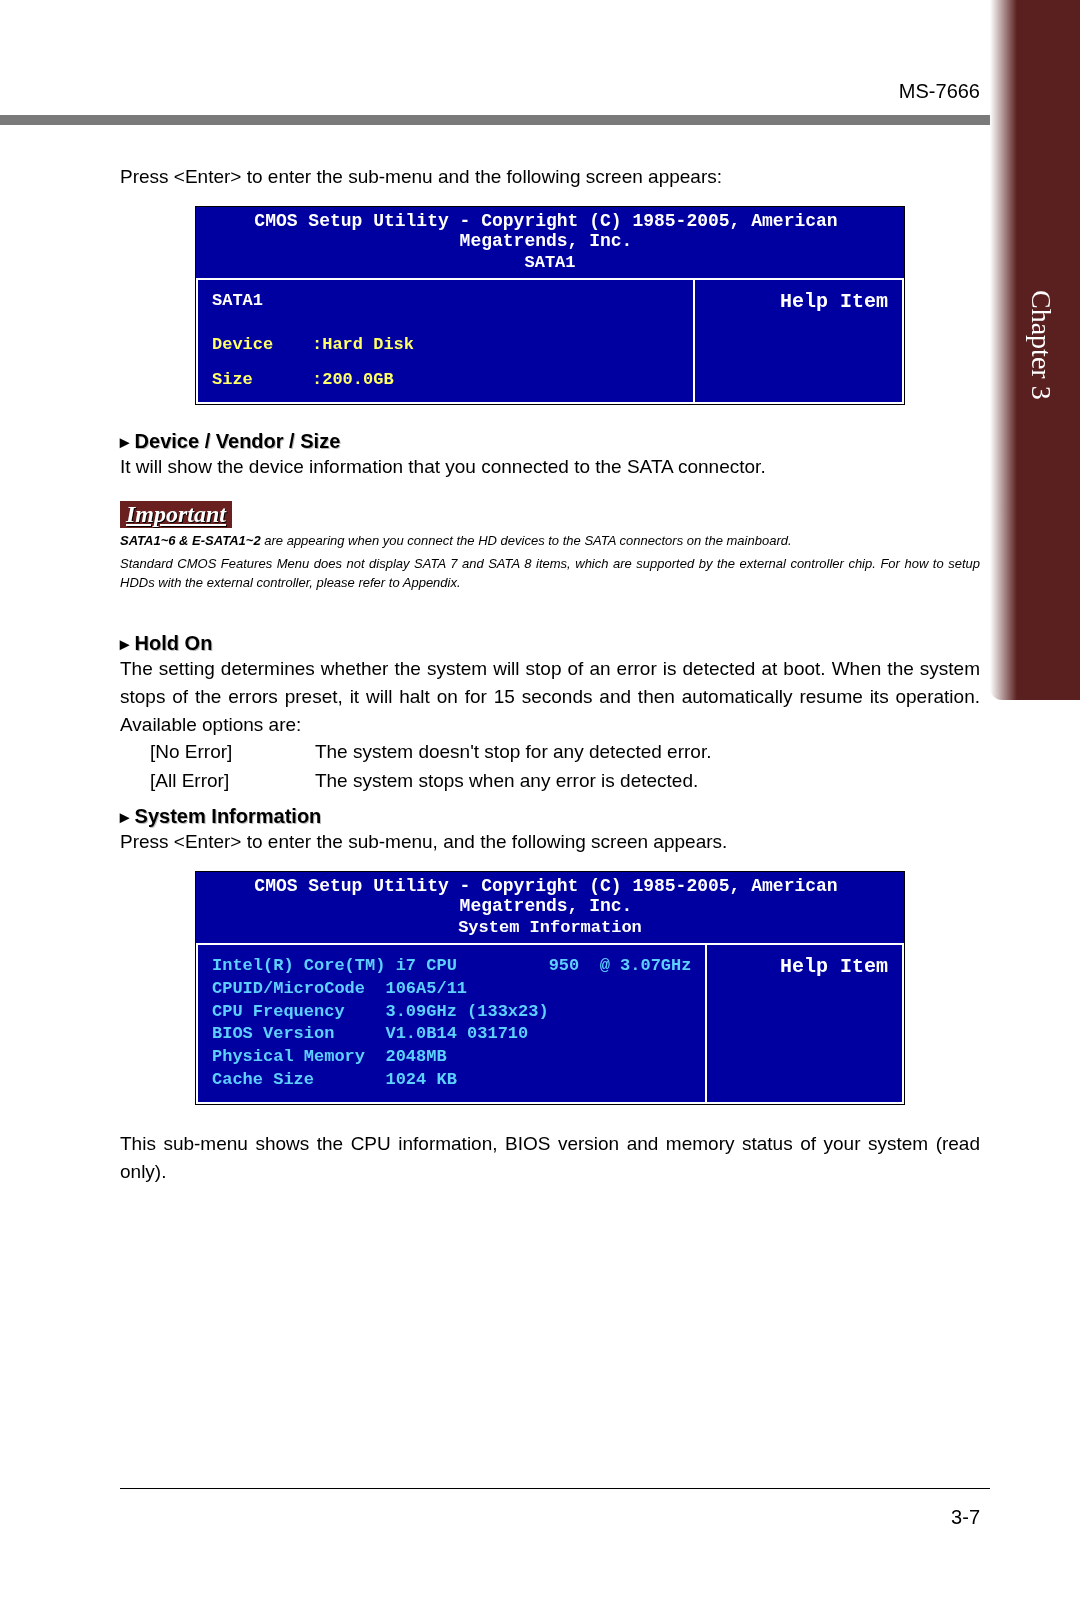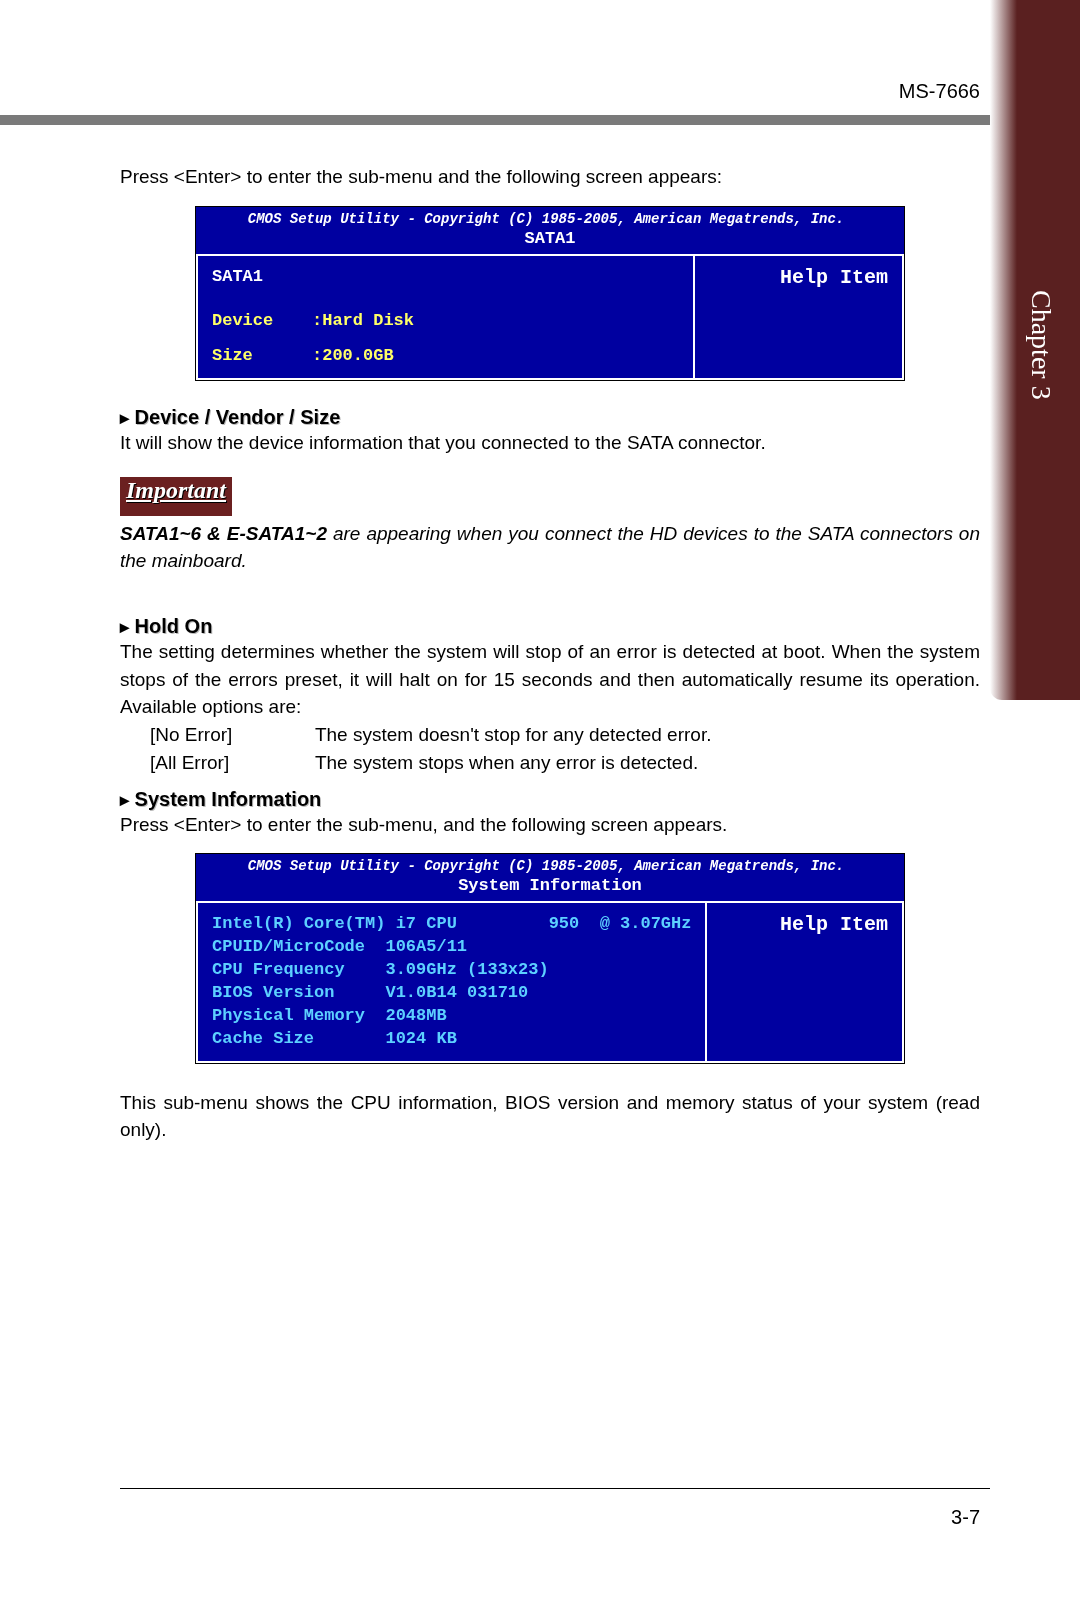--- a/index.html
+++ b/index.html
@@ -68,25 +68,24 @@
 }
 .bios-box {
   margin: 15px auto 25px auto;
   width: 710px;
   background: #0000a0;
   border: 1px solid #000;
 }
 .bios-header {
   color: #fff;
   font-family: "Courier New", monospace;
-  font-size: 14px;
+  font-size: 18px;
   font-weight: bold;
   text-align: center;
   padding: 4px 8px 2px 0;
-  font-style: italic;
 }
 .bios-sub {
   color: #fff;
   font-family: "Courier New", monospace;
   font-size: 17px;
   font-weight: bold;
   text-align: center;
   padding-bottom: 6px;
 }
 .bios-body {
@@ -112,37 +111,37 @@
   font-family: "Courier New", monospace;
   font-size: 20px;
   font-weight: bold;
   text-align: right;
 }
 .bios-row-label { color: #ffff66; display: inline-block; width: 100px; margin-top: 12px; }
 .bios-white { color: #fff; }
 .important-box {
   display: inline-block;
   background: #6b2020;
-  padding: 0 6px 12px 6px;
+  padding: 0 6px 0 6px;
   margin-top: 20px;
   margin-bottom: 4px;
   text-align: right;
 }
 .important-text {
   color: #fff;
   font-style: italic;
   font-weight: bold;
   font-family: Georgia, serif;
   font-size: 24px;
   text-decoration: underline;
   text-shadow: 1px 1px 0 #000;
 }
 .italic-note {
   font-style: italic;
-  font-size: 19px;
+  font-size: 13px;
   line-height: 1.45;
   text-align: justify;
 }
 .option-row {
   margin-left: 30px;
   font-size: 19px;
   line-height: 1.5;
 }
 .opt-label { display: inline-block; width: 160px; }
 .sysinfo-left {
@@ -201,20 +200,21 @@
     </div>
     <div class="body-text">It will show the device information that you connected to the SATA connector.</div>
 
     
     <div class="important-box">
       <span class="important-text">Important</span>
     </div>
     <div class="italic-note">
       <b><span>SATA1~6 &amp; E-SATA1~2</span></b><span> are appearing when you connect the HD devices to the SATA connectors on the mainboard.</span>
     </div>
+    <div class="italic-note" style="margin-top:4px">Standard CMOS Features Menu does not display SATA 7 and SATA 8 items, which are supported by the external controller chip. For how to setup HDDs with the external controller, please refer to Appendix.</div>
 
     
     <div class="section-title" style="margin-top:40px">
       <span class="arrow">▸</span>
       <span class="shadow">Hold On</span>
     </div>
     <div class="body-text">The setting determines whether the system will stop of an error is detected at boot. When the system stops of the errors preset, it will halt on for 15 seconds and then automatically resume its operation. Available options are:</div>
     <div class="option-row">
       <span class="opt-label">[No Error]</span>
       <span>The system doesn't stop for any detected error.</span>

